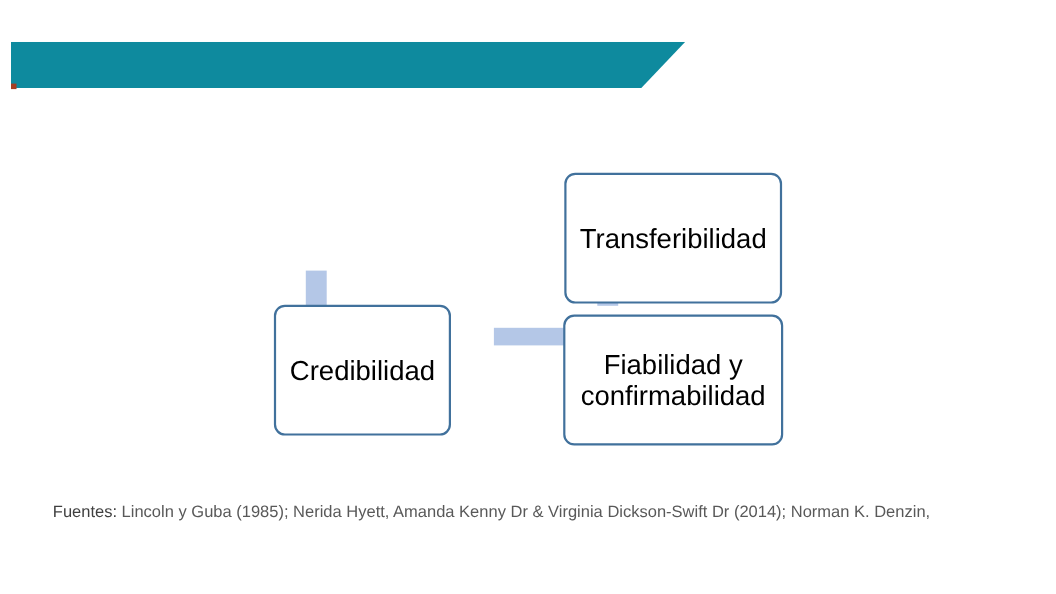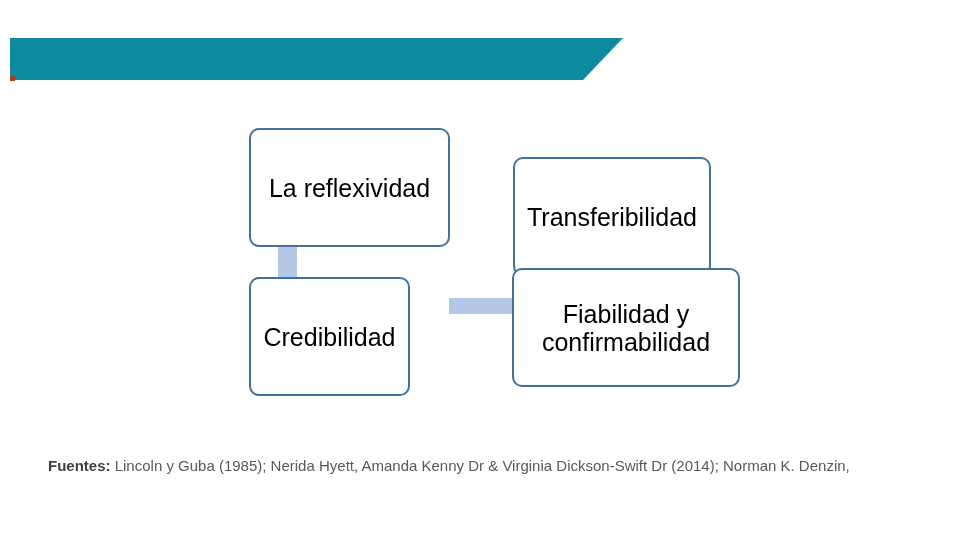--- a/index.html
+++ b/index.html
@@ -49,51 +49,48 @@
     justify-content: center;
     text-align: center;
     color: var(--box-text, #000000);
     font-size: 25px;
     line-height: 1.12;
     padding: 4px 10px;
   }
   .box-1 { left: 249px; top: 128px; width: 201px; height: 119px; }
   .box-2 { left: 513px; top: 128px; width: 198px; height: 119px; margin-top: 29px; }
   .box-3 { left: 249px; top: 277px; width: 161px; height: 119px; }
-  .box-4 { left: 512px; top: 268px; width: 228px; height: 119px; }
+  .box-4 { left: 512px; top: 286px; width: 200px; height: 119px; }
 
   
   .footer {
     position: absolute;
     left: 48px; top: 453px;
     width: 880px;
     font-size: 15px;
     line-height: 25px;
     color: var(--footer-text, #595959);
   }
   .fprefix {
-    font-weight: bold;
+    font-weight: normal;
     color: var(--footer-prefix, #3f3f3f);
   }
 </style>
 </head>
 <body>
 
 <div class="slide">
 
   <div class="banner"></div>
   <div class="accent-dot"></div>
 
   <div class="connector stub1"></div>
   <div class="connector stub2"></div>
   <div class="connector hconn"></div>
 
-  <div class="dbox box-1">
-    <span>La reflexividad</span>
-  </div>
   <div class="dbox box-2">
     <span>Transferibilidad</span>
   </div>
   <div class="dbox box-3">
     <span>Credibilidad</span>
   </div>
   <div class="dbox box-4">
     <span>Fiabilidad y confirmabilidad</span>
   </div>
 

